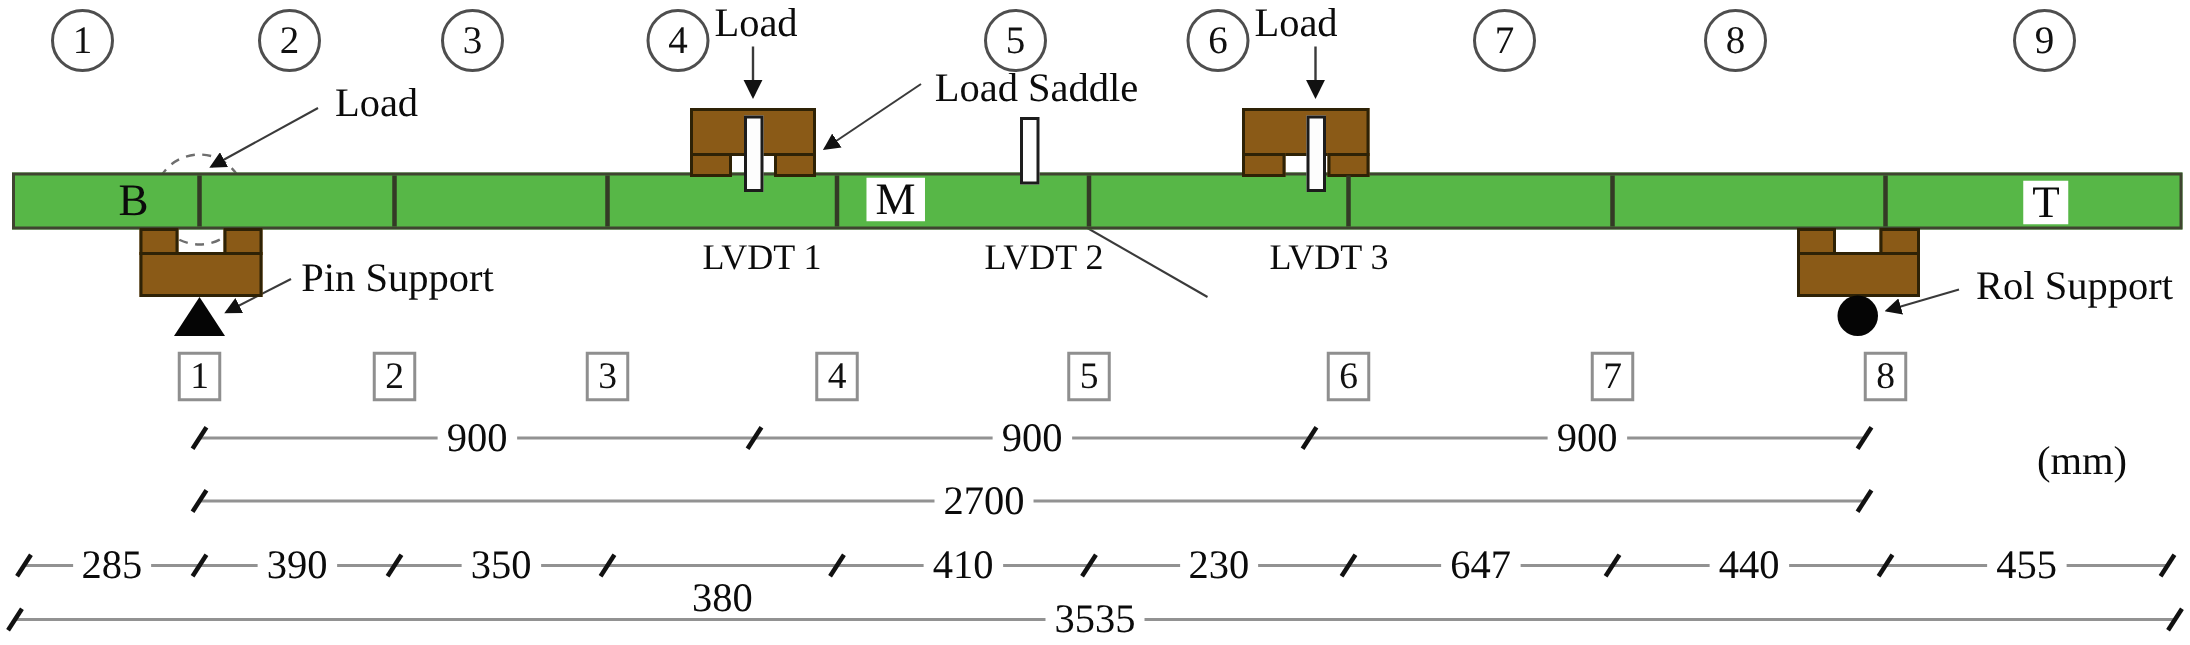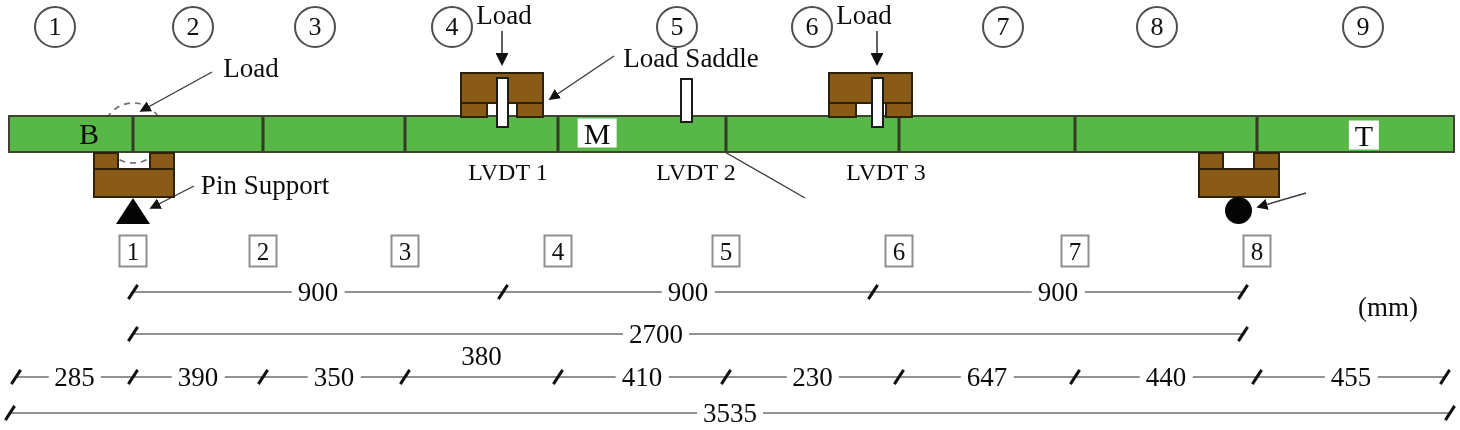--- a/index.html
+++ b/index.html
@@ -96,20 +96,21 @@
   <div class="wood" style="left:1198px; top:152px; width:26px; height:18px;"></div>
   <div class="wood" style="left:1253px; top:152px; width:27px; height:18px;"></div>
   <div class="wood" style="left:1198px; top:168px; width:82px; height:30px;"></div>
   <div class="roller" style="left:1225px; top:197px;"></div>
 
   <div class="lbl" style="left:251px; top:54px;">Load</div>
   <div class="lbl" style="left:504px; top:1px;">Load</div>
   <div class="lbl" style="left:864px; top:1px;">Load</div>
   <div class="lbl" style="left:691px; top:44px;">Load Saddle</div>
   <div class="lbl" style="left:265px; top:171px;">Pin Support</div>
+  <div class="lbl" style="left:1383px; top:176px;">Rol Support</div>
   <div class="lbl lbl-sm" style="left:508px; top:160px;">LVDT 1</div>
   <div class="lbl lbl-sm" style="left:696px; top:160px;">LVDT 2</div>
   <div class="lbl lbl-sm" style="left:886px; top:160px;">LVDT 3</div>
   <div class="lbl" style="left:1388px; top:293px;">(mm)</div>
 <div class="circle-num" style="left: 55px; top: 27px;">1</div>
     <div class="circle-num" style="left: 193px; top: 27px;">2</div>
     <div class="circle-num" style="left: 315px; top: 27px;">3</div>
     <div class="circle-num" style="left: 452px; top: 27px;">4</div>
     <div class="circle-num" style="left: 677px; top: 27px;">5</div>
     <div class="circle-num" style="left: 812px; top: 27px;">6</div>
@@ -151,21 +152,21 @@
     <div class="tick" style="left: 405px; top: 377px;"></div>
     <div class="tick" style="left: 558px; top: 377px;"></div>
     <div class="tick" style="left: 726px; top: 377px;"></div>
     <div class="tick" style="left: 899px; top: 377px;"></div>
     <div class="tick" style="left: 1075px; top: 377px;"></div>
     <div class="tick" style="left: 1257px; top: 377px;"></div>
     <div class="tick" style="left: 1445px; top: 377px;"></div>
     <div class="dimlabel" style="left: 74.5px; top: 377px;">285</div>
     <div class="dimlabel" style="left: 198px; top: 377px;">390</div>
     <div class="dimlabel" style="left: 334px; top: 377px;">350</div>
-    <div class="dimlabel" style="left: 481.5px; top: 356px;">380</div>
+    <div class="dimlabel" style="left: 481.5px; top: 399px;">380</div>
     <div class="dimlabel" style="left: 642px; top: 377px;">410</div>
     <div class="dimlabel" style="left: 812.5px; top: 377px;">230</div>
     <div class="dimlabel" style="left: 987px; top: 377px;">647</div>
     <div class="dimlabel" style="left: 1166px; top: 377px;">440</div>
     <div class="dimlabel" style="left: 1351px; top: 377px;">455</div>
     <div class="dimline" style="left: 10px; top: 412px; width: 1440px;"></div>
     <div class="tick" style="left: 10px; top: 413px;"></div>
     <div class="tick" style="left: 1450px; top: 413px;"></div>
     <div class="dimlabel" style="left: 730px; top: 413px;">3535</div>
   </div>

